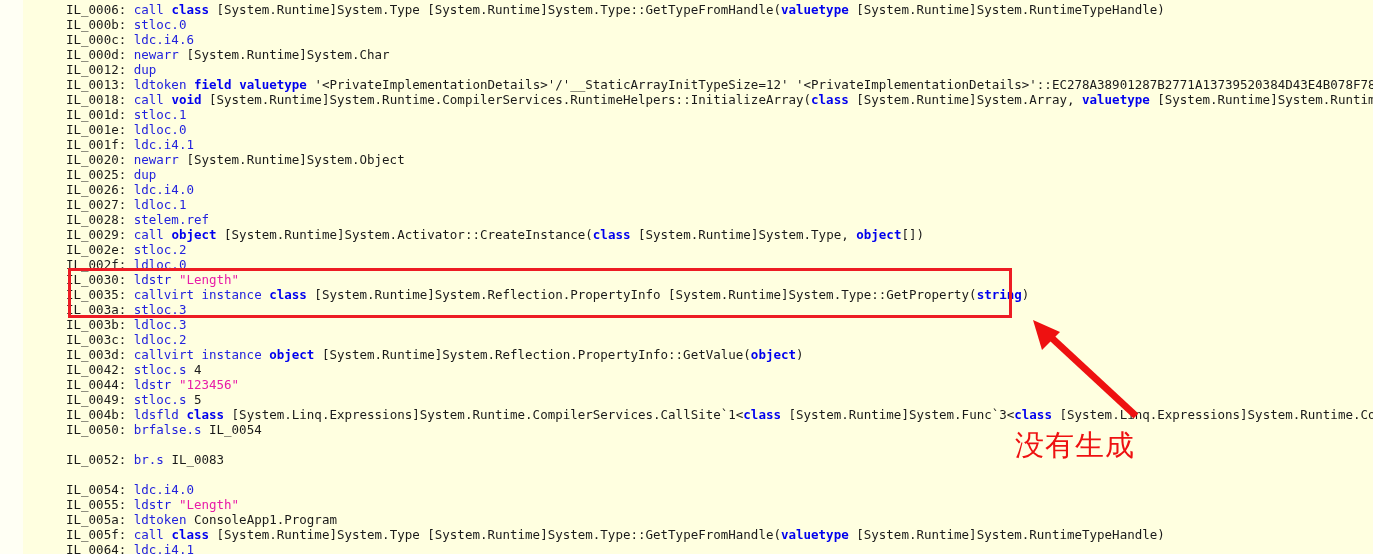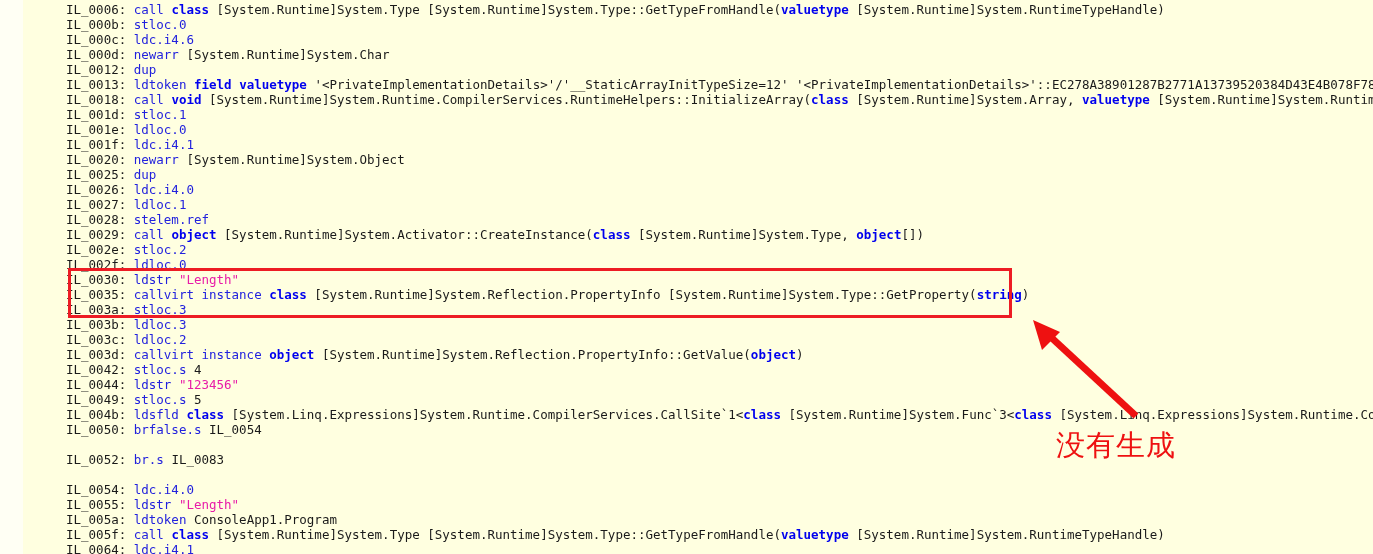--- a/index.html
+++ b/index.html
@@ -74,21 +74,21 @@
     position: absolute;
     left: 1020px;
     top: 312px;
     width: 130px;
     height: 115px;
     pointer-events: none;
   }
   
   #annotation-text {
     position: absolute;
-    left: 1056px;
+    left: 1015px;
     top: 428px;
     color: #ee1111;
     font-family: "DejaVu Sans", "Liberation Sans", sans-serif;
     font-size: 29px;
     line-height: 34px;
     letter-spacing: 1px;
     white-space: nowrap;
   }
 </style>
 </head>

